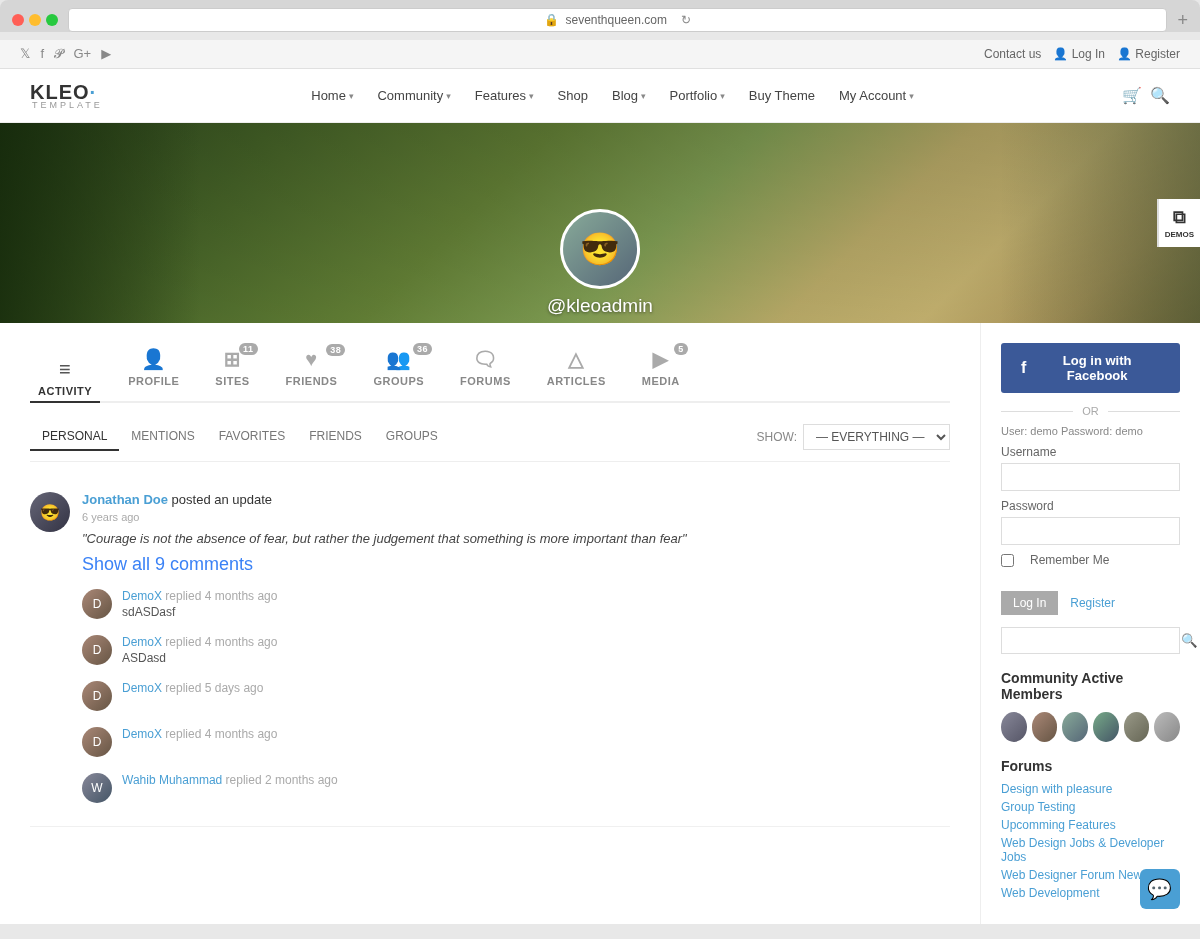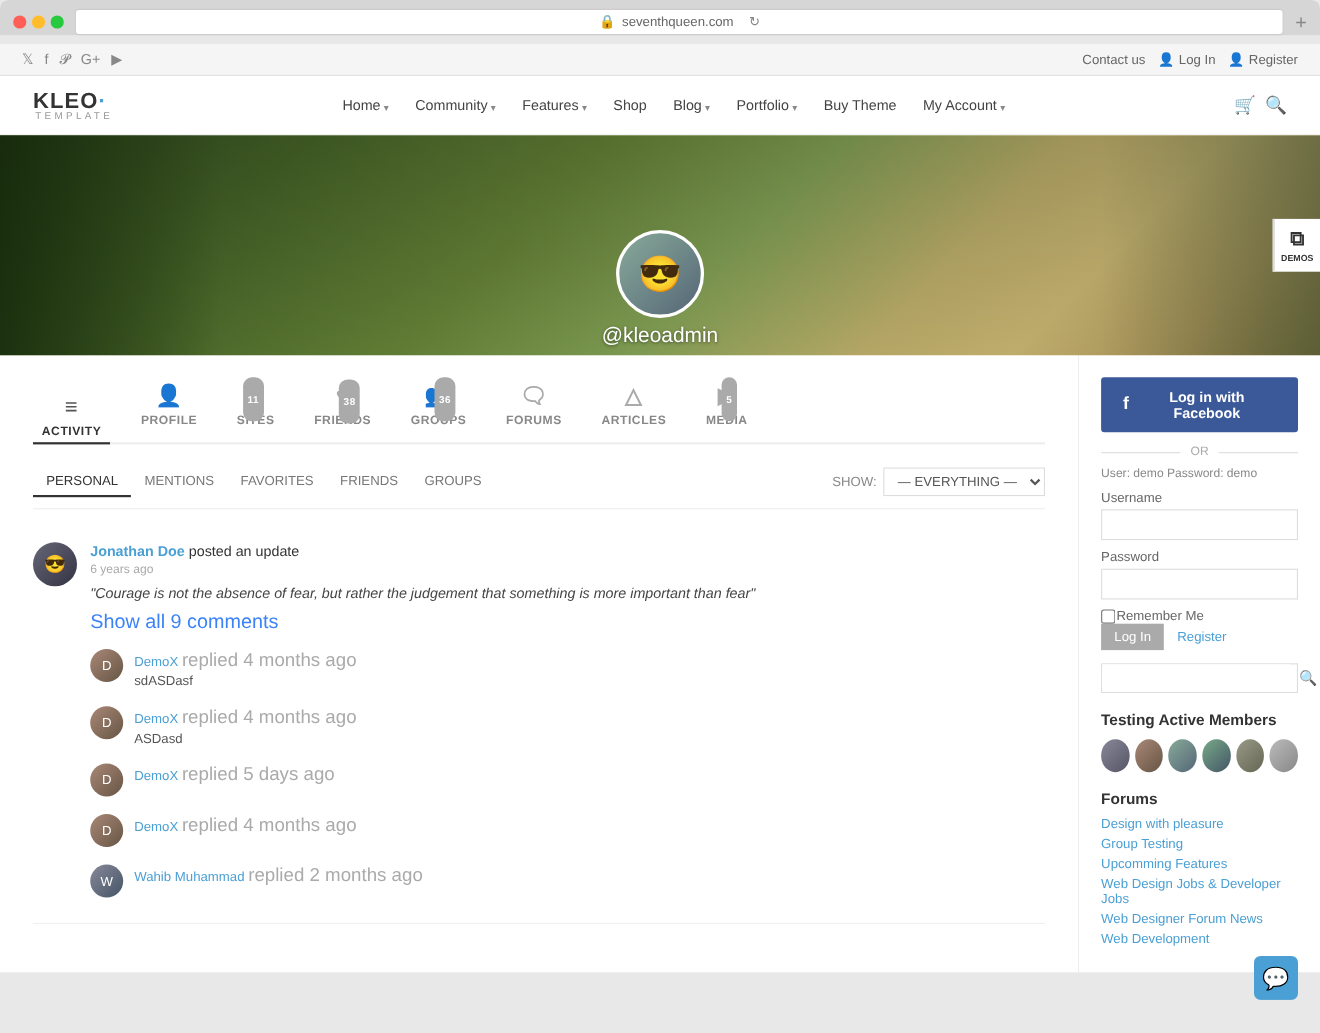--- a/index.html
+++ b/index.html
@@ -25,21 +25,21 @@
     .top-bar-right { display: flex; gap: 12px; align-items: center; }
     .social-icon { font-size: 13px; color: #888; cursor: pointer; }
 
     
     .main-nav { display: flex; align-items: center; justify-content: space-between; padding: 12px 30px; border-bottom: 1px solid #eee; }
     .logo-area { display: flex; flex-direction: column; }
     .logo-text { font-size: 20px; font-weight: 900; color: #333; letter-spacing: 1px; }
     .logo-text span { color: #4a9fd4; }
     .logo-sub { font-size: 9px; letter-spacing: 3px; color: #999; margin-top: -4px; margin-left: 2px; }
     .nav-menu { display: flex; align-items: center; gap: 4px; }
-    .nav-item { padding: 6px 10px; font-size: 13px; color: #444; cursor: pointer; display: flex; align-items: flex-end; gap: 3px; }
+    .nav-item { padding: 6px 10px; font-size: 13px; color: #444; cursor: pointer; display: flex; align-items: center; gap: 3px; }
     .nav-arrow { font-size: 9px; color: #888; }
     .nav-icons { display: flex; align-items: center; gap: 8px; }
     .nav-icon-btn { color: #666; cursor: pointer; font-size: 16px; }
 
     
     .hero-banner { position: relative; height: 200px; overflow: hidden; background: linear-gradient(135deg, #2d4a1e 0%, #4a6a2a 20%, #6b8a3a 40%, #8aaa5a 55%, #c8b870 70%, #d4c078 80%, #b8a060 90%, #8a7840 100%); }
     .hero-overlay { position: absolute; inset: 0; background: linear-gradient(to bottom, rgba(0,0,0,0.2) 0%, rgba(0,0,0,0.1) 100%); }
     .hero-trees-left { position: absolute; left: 0; top: 0; bottom: 0; width: 200px; background: linear-gradient(to right, rgba(20,40,10,0.8) 0%, rgba(30,50,15,0.4) 60%, transparent 100%); }
     .hero-trees-right { position: absolute; right: 0; top: 0; bottom: 0; width: 200px; background: linear-gradient(to left, rgba(60,80,50,0.5) 0%, transparent 100%); }
     .hero-user { position: absolute; bottom: 0; left: 50%; transform: translateX(-50%); display: flex; flex-direction: column; align-items: center; }
@@ -52,21 +52,21 @@
     .main-content { display: flex; background: white; }
     .content-left { flex: 1; padding: 20px 30px; }
     .content-right { width: 220px; padding: 20px; border-left: 1px solid #eee; }
 
     
     .profile-tabs { display: flex; align-items: flex-end; gap: 20px; border-bottom: 2px solid #eee; padding-bottom: 10px; margin-bottom: 20px; }
     .tab-item { display: flex; flex-direction: column; align-items: center; gap: 4px; cursor: pointer; padding: 4px 8px; position: relative; color: #888; font-size: 11px; font-weight: 600; letter-spacing: 0.5px; }
     .tab-item.active { color: #333; border-bottom: 2px solid #333; margin-bottom: -12px; }
     .tab-icon { font-size: 20px; color: #aaa; }
     .tab-item.active .tab-icon { color: #555; }
-    .tab-badge { position: absolute; top: 0; right: 18px; background: #aaa; color: white; font-size: 9px; padding: 15px 4px; border-radius: 8px; }
+    .tab-badge { position: absolute; top: 0; right: 0; background: #aaa; color: white; font-size: 9px; padding: 1px 4px; border-radius: 8px; }
 
     
     .activity-filter { display: flex; align-items: center; justify-content: space-between; margin-bottom: 15px; border-bottom: 1px solid #eee; padding-bottom: 10px; }
     .filter-tabs { display: flex; gap: 0; }
     .filter-tab { padding: 6px 12px; font-size: 12px; color: #777; cursor: pointer; border-bottom: 2px solid transparent; text-transform: uppercase; font-weight: 500; }
     .filter-tab.active { color: #333; border-bottom: 2px solid #333; }
     .show-filter { display: flex; align-items: center; gap: 6px; font-size: 12px; color: #888; }
     .show-select { border: 1px solid #ddd; padding: 4px 8px; font-size: 12px; color: #555; background: white; cursor: pointer; }
 
     
@@ -77,34 +77,34 @@
     .activity-author { color: #4a9fd4; font-weight: 600; cursor: pointer; }
     .activity-time { color: #aaa; font-size: 11px; display: block; margin-bottom: 6px; }
     .activity-quote { font-size: 13px; color: #444; margin: 8px 0; font-style: italic; }
     .show-comments { color: #3b82f6; font-size: 18px; cursor: pointer; display: block; margin: 6px 0; }
 
     
     .comment-item { display: flex; gap: 10px; padding: 8px 0; }
     .comment-avatar { width: 30px; height: 30px; border-radius: 50%; background: linear-gradient(135deg, #9a7, #567); flex-shrink: 0; display: flex; align-items: center; justify-content: center; font-size: 12px; color: white; }
     .comment-body { flex: 1; font-size: 12px; }
     .comment-author { color: #4a9fd4; font-weight: 400; cursor: pointer; }
-    .comment-time { color: #aaa; font-size: 17px; }
+    .comment-time { color: #aaa; font-size: 12px; }
     .comment-text { color: #555; margin-top: 2px; }
 
     
     .fb-login { background: #3b5998; color: white; border: none; padding: 10px 20px; width: 100%; display: flex; align-items: center; justify-content: center; gap: 8px; font-size: 13px; font-weight: 600; cursor: pointer; border-radius: 3px; margin-bottom: 12px; }
     .fb-icon { font-size: 16px; font-weight: bold; }
     .sidebar-divider { text-align: center; font-size: 11px; color: #aaa; margin: 8px 0; position: relative; }
     .sidebar-divider::before, .sidebar-divider::after { content: ''; position: absolute; top: 50%; width: 40%; height: 1px; background: #ddd; }
     .sidebar-divider::before { left: 0; }
     .sidebar-divider::after { right: 0; }
     .demo-hint { font-size: 11px; color: #888; margin-bottom: 8px; }
     .sidebar-label { font-size: 12px; color: #666; margin-bottom: 4px; }
     .sidebar-input { width: 100%; border: 1px solid #ddd; padding: 6px 8px; font-size: 12px; margin-bottom: 8px; color: #333; }
-    .remember-row { display: flex; align-items: center; gap: 1px; font-size: 12px; color: #666; margin-bottom: 0; }
+    .remember-row { display: flex; align-items: center; gap: 16px; font-size: 12px; color: #666; margin-bottom: 24px; }
     .login-btn { background: #aaa; color: white; border: none; padding: 5px 12px; font-size: 12px; cursor: pointer; margin-right: 8px; }
     .register-link { color: #4a9fd4; font-size: 12px; cursor: pointer; }
     .sidebar-search { display: flex; border: 1px solid #ddd; margin-bottom: 16px; margin-top: 12px; }
     .sidebar-search-input { flex: 1; border: none; padding: 5px 8px; font-size: 12px; }
     .sidebar-search-btn { background: none; border: none; padding: 5px 8px; cursor: pointer; color: #888; }
     .sidebar-section-title { font-size: 14px; font-weight: 600; color: #333; margin-bottom: 10px; }
     .member-avatars { display: flex; gap: 5px; margin-bottom: 16px; }
     .member-avatar { width: 30px; height: 30px; border-radius: 50%; background: #ccc; }
     .ma1 { background: linear-gradient(135deg, #889, #556); }
     .ma2 { background: linear-gradient(135deg, #a87, #654); }
@@ -362,21 +362,21 @@
       <div style="margin-bottom:8px;">
         <button class="login-btn">Log In</button>
         <span class="register-link">Register</span>
       </div>
 
       <div class="sidebar-search">
         <input class="sidebar-search-input" type="text" style="">
         <button class="sidebar-search-btn">🔍</button>
       </div>
 
-      <div class="sidebar-section-title">Testing Active Members</div>
+      <div class="sidebar-section-title">Community Active Members</div>
       <div class="member-avatars">
         <div class="member-avatar ma1"></div>
         <div class="member-avatar ma2"></div>
         <div class="member-avatar ma3"></div>
         <div class="member-avatar ma4"></div>
         <div class="member-avatar ma5"></div>
         <div class="member-avatar ma6"></div>
       </div>
 
       <div class="forums-title">Forums</div>

